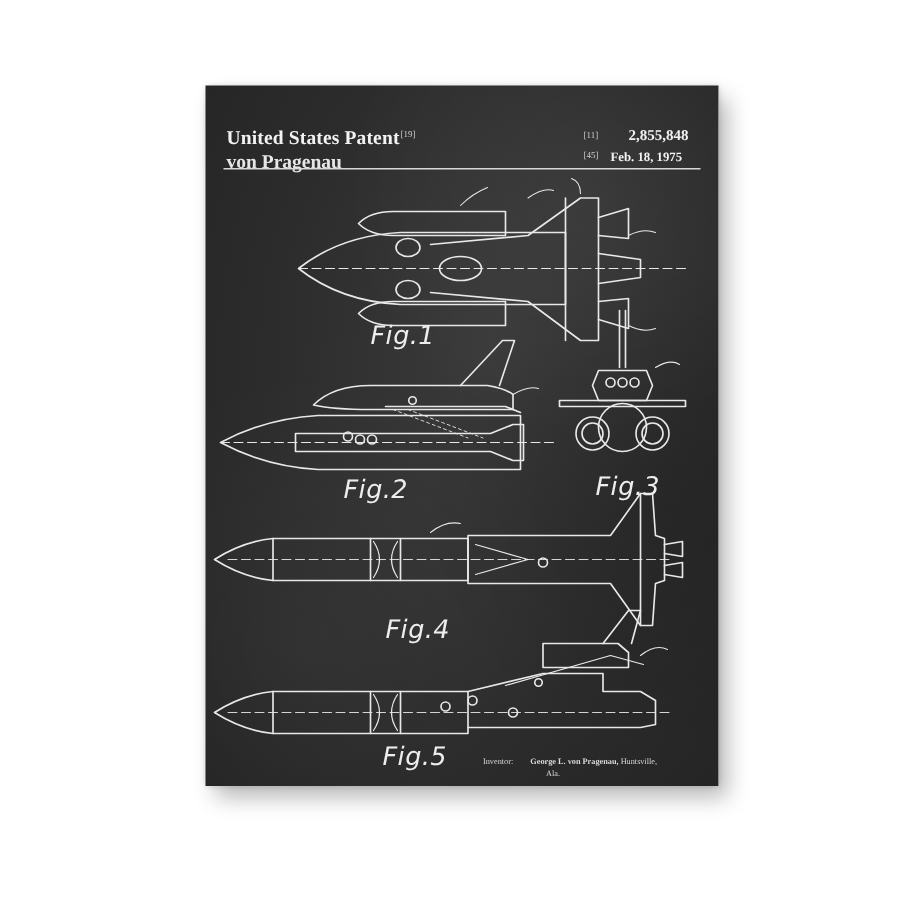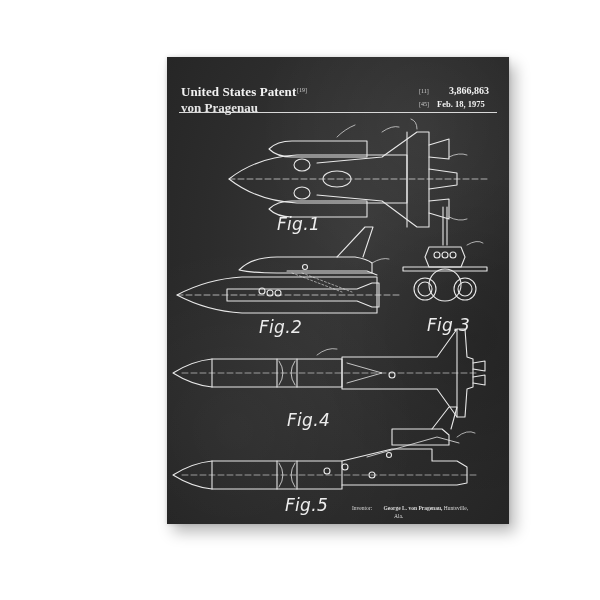--- a/index.html
+++ b/index.html
@@ -5,21 +5,20 @@
     html, body { margin: 0; padding: 0; }
     body {
       width: 600px; height: 600px; background: #ffffff; position: relative; overflow: hidden;
       font-family: "Liberation Serif", serif;
     }
     .poster {
       position: absolute; left: 137px; top: 57px; width: 342px; height: 467px;
       background: radial-gradient(ellipse at 55% 40%, #3a3a3a 0%, #2c2c2c 55%, #232323 100%);
       box-shadow: 6px 8px 14px rgba(0,0,0,0.28), 0 0 4px rgba(0,0,0,0.15);
       overflow: hidden;
-      margin-left: 30px;
     }
     .hdr { position: absolute; left: 0; top: 0; width: 100%; height: 60px; color: #f2f2f2; }
     .hdr .title { position: absolute; left: 14px; top: 27px; font-size: 13px; font-weight: bold; letter-spacing: 0.1px; }
     .hdr .code19 { position: absolute; left: 130px; top: 30px; font-size: 6px; color: #cfcfcf; }
     .hdr .inventor { position: absolute; left: 14px; top: 43px; font-size: 13px; font-weight: bold; color: #e6e6e6; }
     .hdr .code11 { position: absolute; left: 252px; top: 31px; font-size: 6px; color: #cfcfcf; }
     .hdr .number { position: absolute; left: 282px; top: 28px; font-size: 10px; font-weight: bold; }
     .hdr .code45 { position: absolute; left: 252px; top: 44px; font-size: 6px; color: #cfcfcf; }
     .hdr .date { position: absolute; left: 270px; top: 42px; font-size: 8.5px; font-weight: bold; }
     .hdr .rule { position: absolute; left: 12px; right: 12px; top: 55px; height: 1px; background: #d8d8d8; }
@@ -44,21 +43,21 @@
 <body>
 
 <div class="poster">
   <div class="noise"></div>
 
   <div class="hdr">
     <span class="title">United States Patent</span>
     <span class="code19">[19]</span>
     <span class="inventor">von Pragenau</span>
     <span class="code11">[11]</span>
-    <span class="number">3,866,863</span>
+    <span class="number">2,855,848</span>
     <span class="code45">[45]</span>
     <span class="date">Feb. 18, 1975</span>
     <div class="rule"></div>
   </div>
 
   <svg class="drawings" viewBox="0 0 342 473" fill="none" stroke="#e8e8e8" stroke-width="1.1" stroke-linejoin="round" stroke-linecap="round">
 
     <g>
 
       <path d="M62,122 Q90,100 130,98 L240,98 L240,146 L130,146 Q90,144 62,122 Z"></path>

